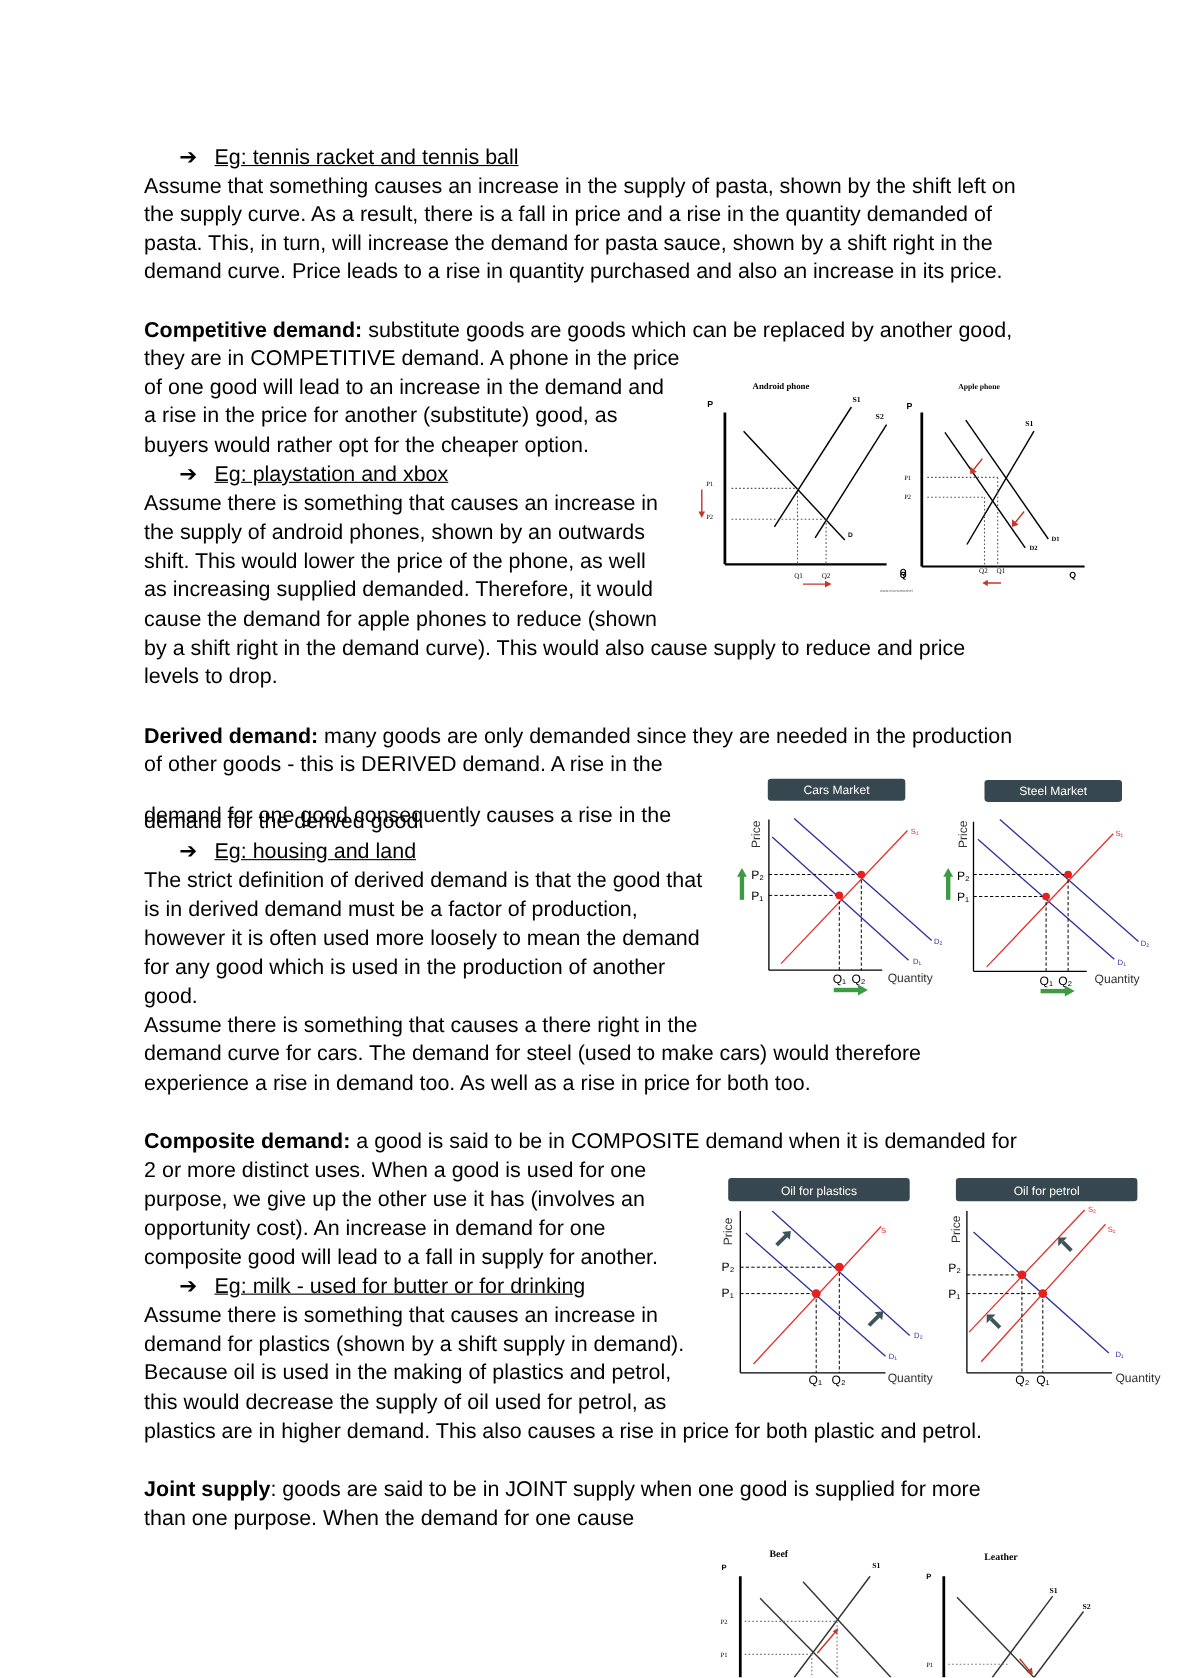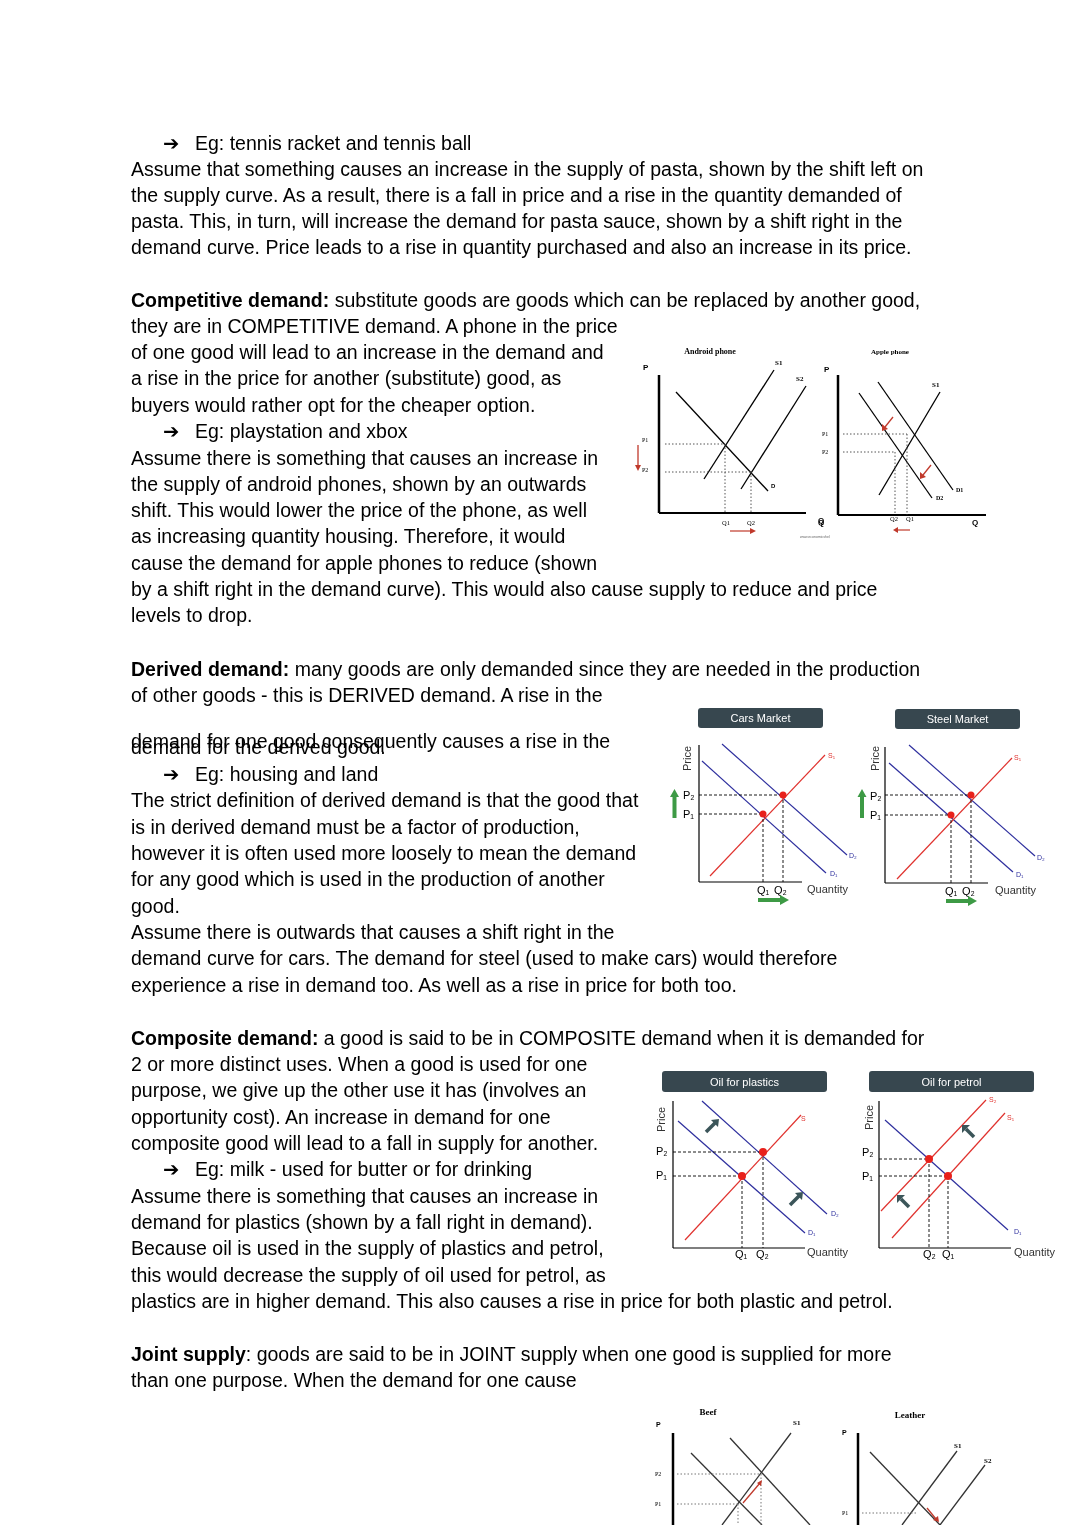--- a/index.html
+++ b/index.html
@@ -1,19 +1,19 @@
 <!DOCTYPE html>
 <html><head>
 <meta charset="utf-8">
 <style>
   html, body { margin: 0; padding: 0; background: #ffffff; }
   body { width: 1080px; height: 1525px; position: relative; overflow: hidden;
          font-family: "Liberation Sans", sans-serif; color: #000; }
   .line { position: absolute; left: 131px; font-size: 19.5px; line-height: 26px; white-space: nowrap; }
-  .bullet { left: 163px; }
+  .bullet { left: 163px; text-decoration: underline; }
   .bullet .arrow { display: inline-block; width: 32px; }
   b { font-weight: bold; }
   .diagram { position: absolute; }
   svg text { font-family: "Liberation Sans", sans-serif; }
   .serif { font-family: "Liberation Serif", serif; }
 </style>
 </head>
 <body>
 
 <div class="line bullet" style="top:130px"><span class="arrow">➔</span><span>Eg: tennis racket and tennis ball</span></div>
@@ -24,21 +24,21 @@
 
 <div class="line" style="top:287px"><b>Competitive demand:</b><span> substitute goods are goods which can be replaced by another good,</span></div>
 <div class="line" style="top:313px">they are in COMPETITIVE demand. A phone in the price</div>
 <div class="line" style="top:339px">of one good will lead to an increase in the demand and</div>
 <div class="line" style="top:365px">a rise in the price for another (substitute) good, as</div>
 <div class="line" style="top:392px">buyers would rather opt for the cheaper option.</div>
 <div class="line bullet" style="top:418px"><span class="arrow">➔</span><span>Eg: playstation and xbox</span></div>
 <div class="line" style="top:445px">Assume there is something that causes an increase in</div>
 <div class="line" style="top:471px">the supply of android phones, shown by an outwards</div>
 <div class="line" style="top:497px">shift. This would lower the price of the phone, as well</div>
-<div class="line" style="top:523px">as increasing quantity housing. Therefore, it would</div>
+<div class="line" style="top:523px">as increasing supplied demanded. Therefore, it would</div>
 <div class="line" style="top:550px">cause the demand for apple phones to reduce (shown</div>
 <div class="line" style="top:576px">by a shift right in the demand curve). This would also cause supply to reduce and price</div>
 <div class="line" style="top:602px">levels to drop.</div>
 
 <svg class="diagram" style="left:630px;top:335px" width="200" height="210">
   <text class="serif" x="80" y="19" font-size="8" font-weight="bold" text-anchor="middle">Android phone</text>
   <text x="13" y="35" font-size="8" font-weight="bold">P</text>
   <line x1="29" y1="40" x2="29" y2="178" stroke="#000" stroke-width="2.5"></line>
   <line x1="29" y1="178" x2="176" y2="178" stroke="#000" stroke-width="2"></line>
   <text x="188" y="188" font-size="8" font-weight="bold">Q</text>
@@ -103,21 +103,21 @@
 <div class="line" style="top:656px"><b>Derived demand:</b><span> many goods are only demanded since they are needed in the production</span></div>
 <div class="line" style="top:682px">of other goods - this is DERIVED demand. A rise in the</div>
 <div class="line" style="top:728px">demand for one good consequently causes a rise in the</div>
 <div class="line" style="top:734px">demand for the derived good.</div>
 <div class="line bullet" style="top:761px"><span class="arrow">➔</span><span>Eg: housing and land</span></div>
 <div class="line" style="top:787px">The strict definition of derived demand is that the good that</div>
 <div class="line" style="top:814px">is in derived demand must be a factor of production,</div>
 <div class="line" style="top:840px">however it is often used more loosely to mean the demand</div>
 <div class="line" style="top:866px">for any good which is used in the production of another</div>
 <div class="line" style="top:893px">good.</div>
-<div class="line" style="top:919px">Assume there is outwards that causes a shift right in the</div>
+<div class="line" style="top:919px">Assume there is something that causes a there right in the</div>
 <div class="line" style="top:945px">demand curve for cars. The demand for steel (used to make cars) would therefore</div>
 <div class="line" style="top:972px">experience a rise in demand too. As well as a rise in price for both too.</div>
 
 <svg class="diagram" style="left:665px;top:705px" width="200" height="205">
   <rect x="33" y="3" width="125" height="20" rx="3" fill="#37474f"></rect>
   <text x="95.5" y="17" font-size="11" fill="#fff" text-anchor="middle">Cars Market</text>
   <text transform="translate(26,66) rotate(-90)" font-size="11" fill="#333">Price</text>
   <line x1="34" y1="40" x2="34" y2="177" stroke="#000" stroke-width="1.2"></line>
   <line x1="34" y1="177" x2="137" y2="177" stroke="#000" stroke-width="1.2"></line>
   <text x="142" y="188" font-size="11" fill="#333">Quantity</text>
@@ -180,22 +180,22 @@
   </g>
 </svg>
 
 <div class="line" style="top:1025px"><b>Composite demand:</b><span> a good is said to be in COMPOSITE demand when it is demanded for</span></div>
 <div class="line" style="top:1051px">2 or more distinct uses. When a good is used for one</div>
 <div class="line" style="top:1077px">purpose, we give up the other use it has (involves an</div>
 <div class="line" style="top:1104px">opportunity cost). An increase in demand for one</div>
 <div class="line" style="top:1130px">composite good will lead to a fall in supply for another.</div>
 <div class="line bullet" style="top:1156px"><span class="arrow">➔</span><span>Eg: milk - used for butter or for drinking</span></div>
 <div class="line" style="top:1183px">Assume there is something that causes an increase in</div>
-<div class="line" style="top:1209px">demand for plastics (shown by a fall right in demand).</div>
-<div class="line" style="top:1235px">Because oil is used in the supply of plastics and petrol,</div>
+<div class="line" style="top:1209px">demand for plastics (shown by a shift supply in demand).</div>
+<div class="line" style="top:1235px">Because oil is used in the making of plastics and petrol,</div>
 <div class="line" style="top:1262px">this would decrease the supply of oil used for petrol, as</div>
 <div class="line" style="top:1288px">plastics are in higher demand. This also causes a rise in price for both plastic and petrol.</div>
 
 <svg class="diagram" style="left:645px;top:1068px" width="215" height="200">
   <rect x="17" y="3" width="165" height="21" rx="3" fill="#37474f"></rect>
   <text x="99.5" y="18" font-size="11" fill="#fff" text-anchor="middle">Oil for plastics</text>
   <text transform="translate(20,64) rotate(-90)" font-size="11" fill="#333">Price</text>
   <line x1="28" y1="33" x2="28" y2="180" stroke="#000" stroke-width="1.2"></line>
   <line x1="28" y1="180" x2="160" y2="180" stroke="#000" stroke-width="1.2"></line>
   <text x="162" y="188" font-size="11" fill="#333">Quantity</text>

